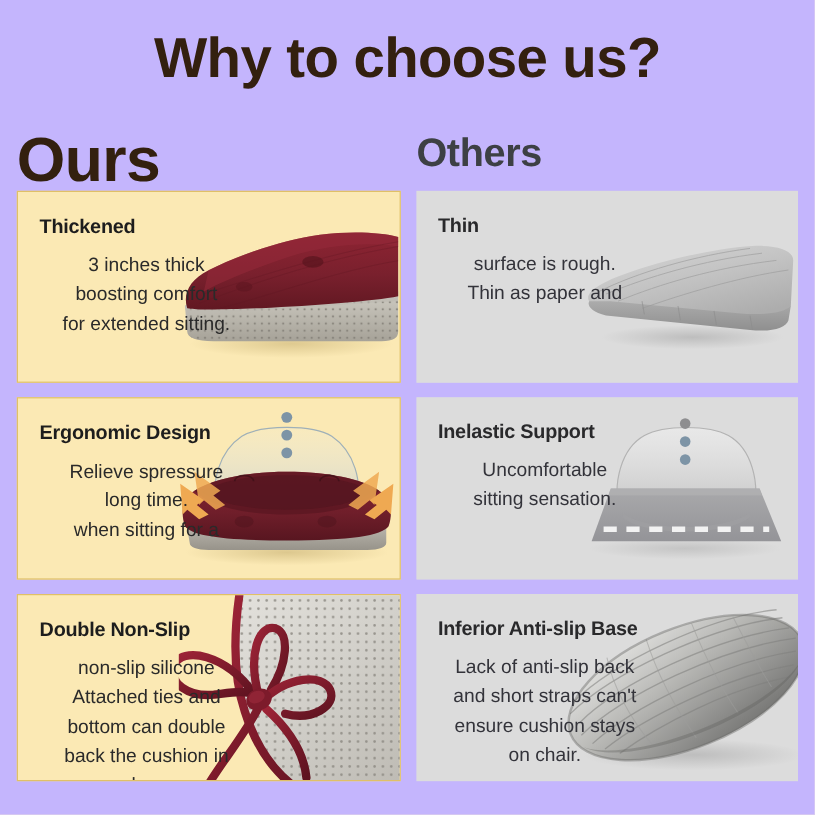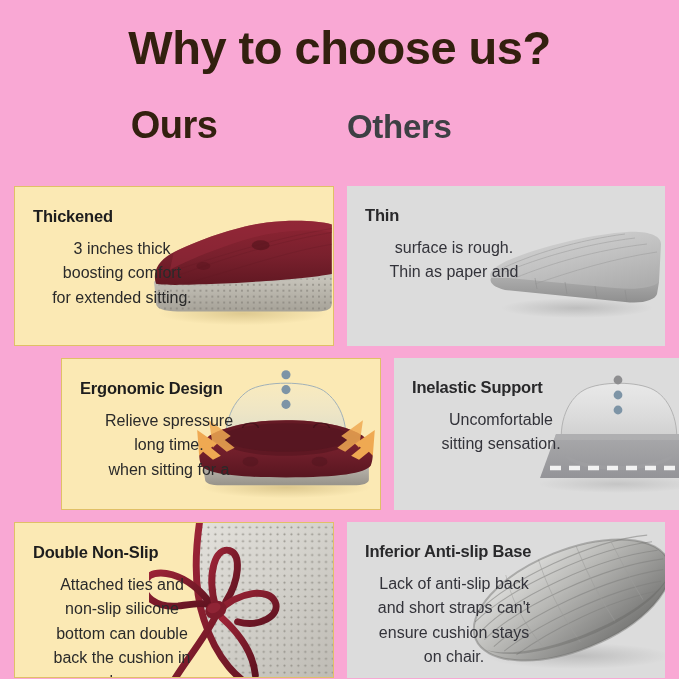--- a/index.html
+++ b/index.html
@@ -11,21 +11,21 @@
     height: 679px;
     background: #faf0d7;
     font-family: "Liberation Sans", sans-serif;
     overflow: hidden;
     position: relative;
   }
   .page {
     width: 679px;
     height: 679px;
     position: relative;
-    background: #f9a8d4;
+    background: #c4b5fd;
   }
 
   
   .main-title {
     position: absolute;
     left: 0;
     top: 23px;
     width: 679px;
     text-align: center;
     font-size: 47px;
@@ -39,43 +39,42 @@
     left: 0;
     top: 104px;
     width: 679px;
     height: 52px;
   }
   .col-head-ours {
     position: absolute;
     left: 14px;
     top: 0;
     width: 320px;
-    text-align: center;
-    font-size: 38px;
+    font-size: 52px;
     font-weight: bold;
     color: #33200f;
     letter-spacing: -0.5px;
   }
   .col-head-others {
     position: absolute;
     left: 347px;
     top: 4px;
     width: 318px;
     text-align: left;
     font-size: 33px;
     font-weight: bold;
     color: #3d4044;
     letter-spacing: -0.3px;
   }
 
   
   .grid {
     position: absolute;
     left: 14px;
-    top: 186px;
+    top: 159px;
     width: 651px;
     height: 364px;
   }
   .card {
     position: absolute;
     overflow: hidden;
     box-sizing: border-box;
   }
   .card.ours {
     left: 0;
@@ -83,21 +82,21 @@
     background: #fbe9b4;
     border: 1.5px solid #e0c067;
   }
   .card.others {
     left: 333px;
     width: 318px;
     background: #dcdcdc;
     border: none;
   }
   .row1 { top: 0;   height: 160px; }
-  .row2 { top: 172px; height: 152px; margin-left: 47px; }
+  .row2 { top: 172px; height: 152px; }
   .row3 { top: 336px; height: 156px; }
 
   .card-text {
     position: absolute;
     left: 18px;
     top: 20px;
     width: 178px;
     z-index: 5;
   }
   .card.others .card-text { left: 18px; }
@@ -384,22 +383,22 @@
             <path d="M80,102 C100,120 112,140 114,160"></path>
           </g>
 
           <ellipse cx="74" cy="94" rx="11" ry="9" fill="#7d1b2b" transform="rotate(-22 74 94)"></ellipse>
           <ellipse cx="72" cy="92" rx="7" ry="5" fill="#99283a" opacity="0.7" transform="rotate(-22 72 92)"></ellipse>
         </svg>
       </div>
       <div class="card-text">
         <div class="card-title">Double Non-Slip</div>
         <div class="card-body">
+          <span>non-slip silicone</span>
           <span>Attached ties and</span>
-          <span>non-slip silicone</span>
           <span>bottom can double</span>
           <span>back the cushion in place.</span>
         </div>
       </div>
     </div>
 
     <div class="card others row3">
       <div class="art art-disc">
         <svg viewBox="0 0 215 156" preserveAspectRatio="xMidYMid meet">
           <defs>

